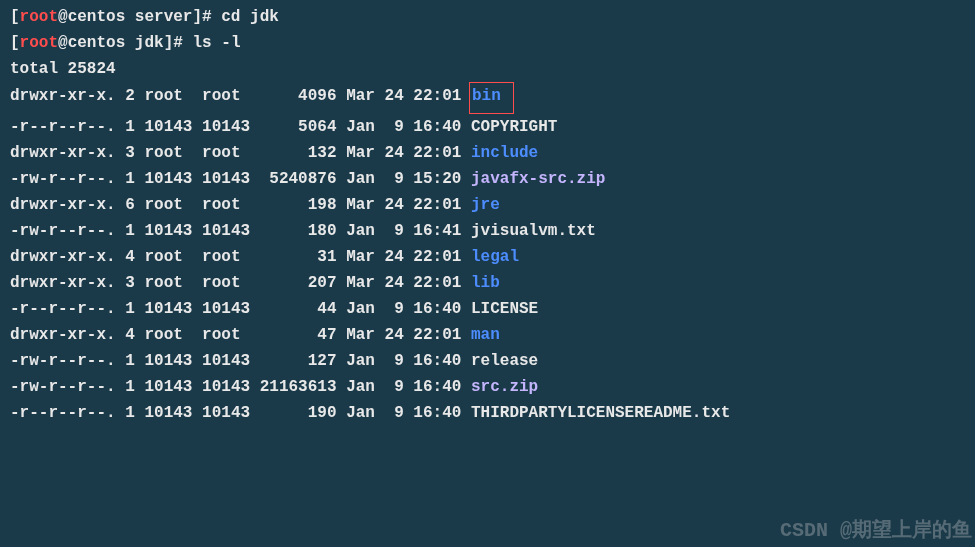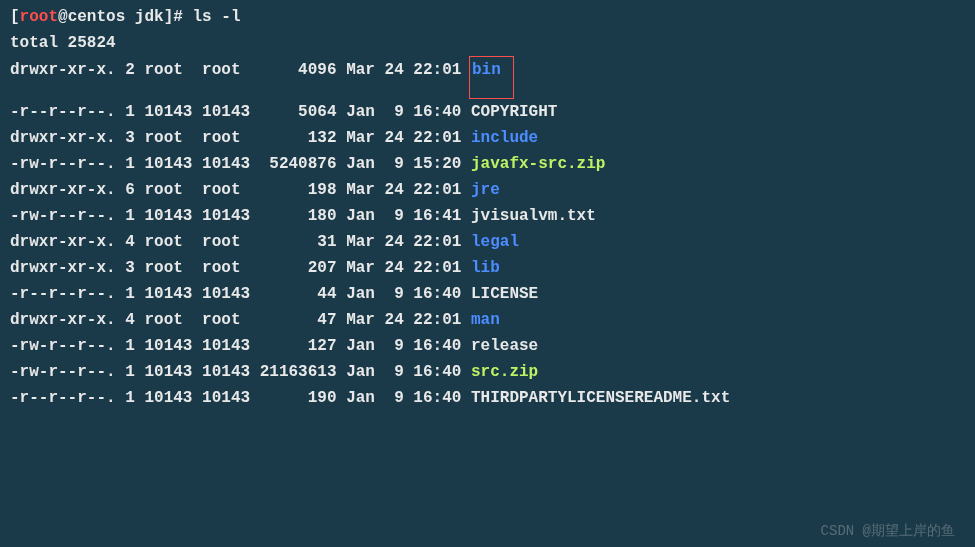--- a/index.html
+++ b/index.html
@@ -12,28 +12,29 @@
     line-height: 26px;
     width: 975px;
     height: 547px;
     box-sizing: border-box;
     overflow: hidden;
     font-weight: bold;
   }
   .line { white-space: pre; }
   .root { color: #ff4d4d; }
   .dir { color: #4d8dff; }
-  .zip { color: #bef264; }
-  .wm { color: rgba(200,200,200,0.35); position:absolute; right:20px; bottom:3px; font-size:14px; font-weight:normal;}
-  .box { border:1px solid #ff4d4d; display:inline-block; padding:0 12px 15px 2px; margin-left:-2px;}
+  .zip { color: #c4b5fd; }
+  .wm { color: rgba(200,200,200,0.35); position:absolute; right:3px; bottom:3px; font-size:20px; font-weight:bold;}
+  .box { border:1px solid #ff4d4d; display:inline-block; padding:0 12px 4px 2px; margin-left:-2px;}
 </style>
 </head>
 <body>
 
 <div id="root">
+    <div class="line"><span>[</span><span class="root">root</span><span>@</span><span>centos</span> <span>server</span><span>]# </span><span>cd jdk</span></div>
     <div class="line"><span>[</span><span class="root">root</span><span>@</span><span>centos</span> <span>jdk</span><span>]# </span><span>ls -l</span></div>
     <div class="line">total 25824</div>
     <div class="line"><span>drwxr-xr-x.</span> <span>2</span> <span>root </span> <span>root </span> <span>    4096</span> <span>Mar</span> <span>24</span> <span>22:01</span> <span class="box"><span class="dir">bin</span></span></div>
     <div class="line"><span>-r--r--r--.</span> <span>1</span> <span>10143</span> <span>10143</span> <span>    5064</span> <span>Jan</span> <span> 9</span> <span>16:40</span> <span>COPYRIGHT</span></div>
     <div class="line"><span>drwxr-xr-x.</span> <span>3</span> <span>root </span> <span>root </span> <span>     132</span> <span>Mar</span> <span>24</span> <span>22:01</span> <span class="dir">include</span></div>
     <div class="line"><span>-rw-r--r--.</span> <span>1</span> <span>10143</span> <span>10143</span> <span> 5240876</span> <span>Jan</span> <span> 9</span> <span>15:20</span> <span class="zip">javafx-src.zip</span></div>
     <div class="line"><span>drwxr-xr-x.</span> <span>6</span> <span>root </span> <span>root </span> <span>     198</span> <span>Mar</span> <span>24</span> <span>22:01</span> <span class="dir">jre</span></div>
     <div class="line"><span>-rw-r--r--.</span> <span>1</span> <span>10143</span> <span>10143</span> <span>     180</span> <span>Jan</span> <span> 9</span> <span>16:41</span> <span>jvisualvm.txt</span></div>
     <div class="line"><span>drwxr-xr-x.</span> <span>4</span> <span>root </span> <span>root </span> <span>      31</span> <span>Mar</span> <span>24</span> <span>22:01</span> <span class="dir">legal</span></div>
     <div class="line"><span>drwxr-xr-x.</span> <span>3</span> <span>root </span> <span>root </span> <span>     207</span> <span>Mar</span> <span>24</span> <span>22:01</span> <span class="dir">lib</span></div>

